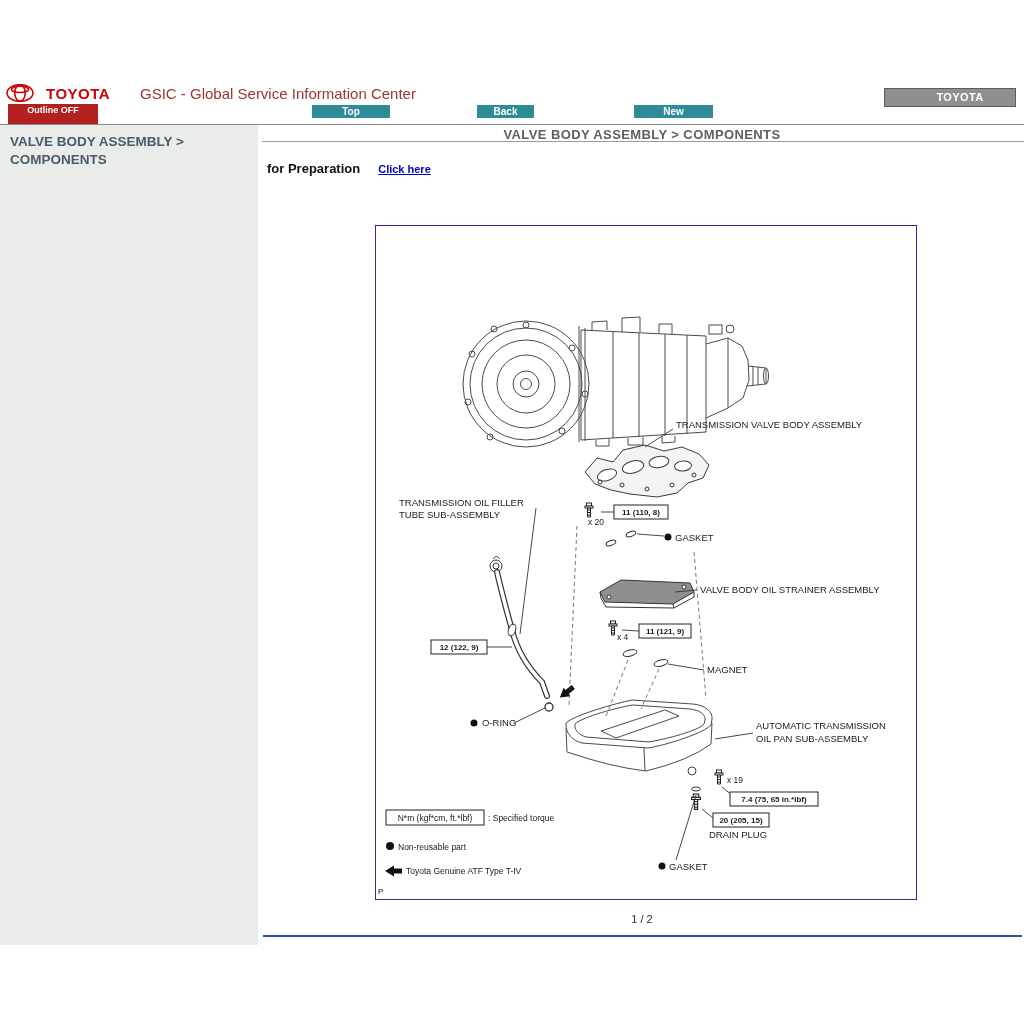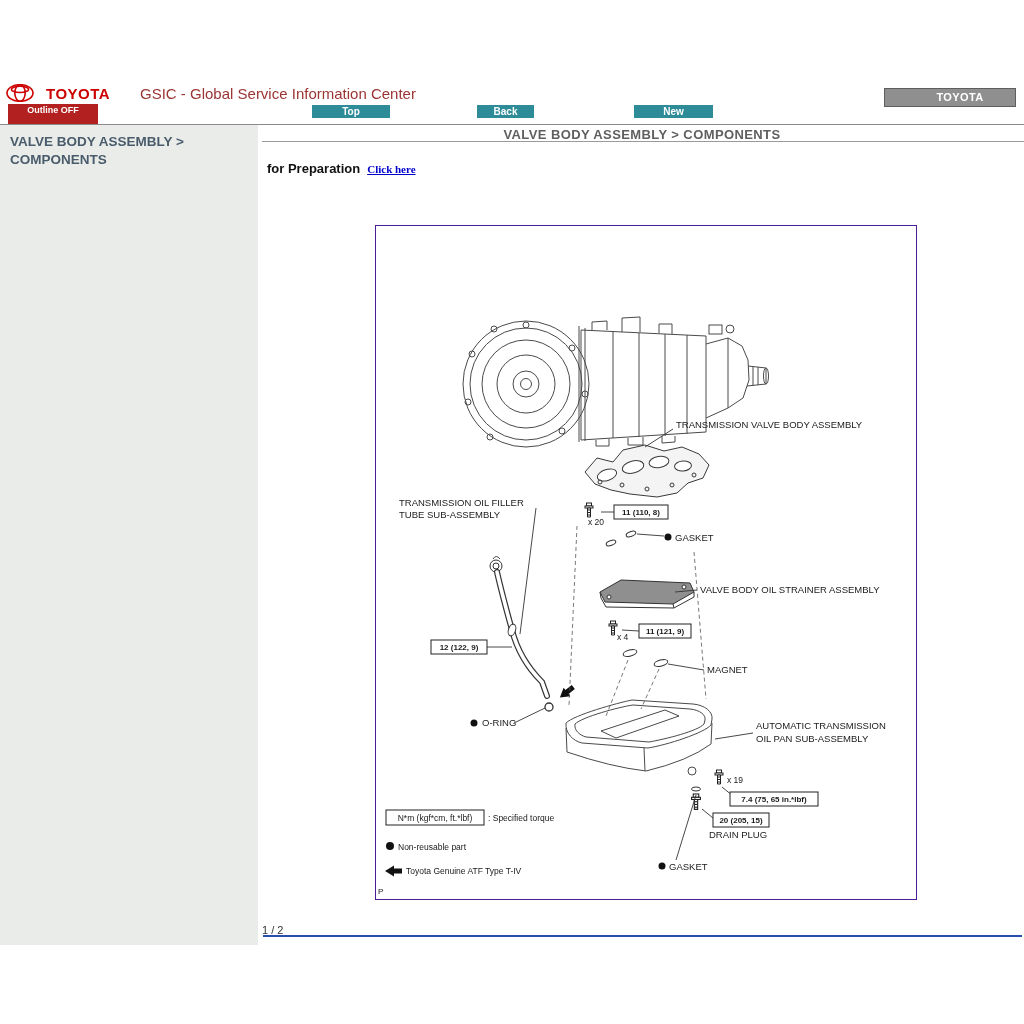--- a/index.html
+++ b/index.html
@@ -26,23 +26,23 @@
 
   
   .sidebar { left:0; top:125px; width:258px; height:820px; background:#e9ece9; padding:8px 10px; }
   .sidebar-title { color:#4a5c6b; font-weight:bold; font-size:13.5px; line-height:1.3; width:210px; }
 
   
   .main-title { left:262px; top:127px; width:760px; text-align:center; color:#5f5f5f;
     font-weight:bold; font-size:13px; letter-spacing:0.4px; }
   .main-title-rule { left:262px; top:141px; width:762px; height:1px; background:#9a9a9a; }
   .prep { left:267px; top:161px; font-size:13px; font-weight:bold; color:#111; }
-  .prep a { color:#0000cc; font-size:11px; font-weight:bold; text-decoration:underline; margin-left:7px;font-family:Liberation Serif, serif; }
+  .prep a { color:#0000cc; font-size:11px; font-weight:bold; text-decoration:underline; margin-left:18px; }
   .diagram-box { left:375px; top:225px; width:542px; height:675px; border:1px solid #4c1d95; background:#fff; }
-  .page-indicator { left:262px; top:913px; width:760px; text-align:left; font-size:11px; color:#333;margin-top:11px; }
+  .page-indicator { left:262px; top:913px; width:760px; text-align:center; font-size:11px; color:#333; }
   .footer-rule { left:263px; top:935px; width:759px; height:2px; background:#2a4db0; }
 
   
   .diagram-box svg { display:block; }
   .diagram-box svg text { font-family:"Liberation Sans", sans-serif; fill:#1a1a1a; }
   .lbl { font-size:9.5px; }
   .qty { font-size:8.5px; }
   .tq  { font-size:8px; font-weight:bold; text-anchor:middle; }
   .lg  { font-size:8.5px; }
   .pmark { font-size:8px; }

